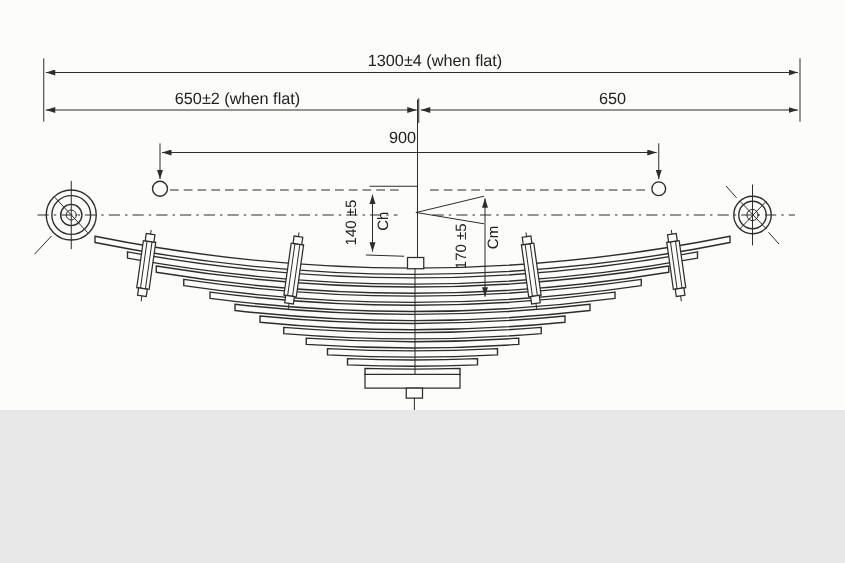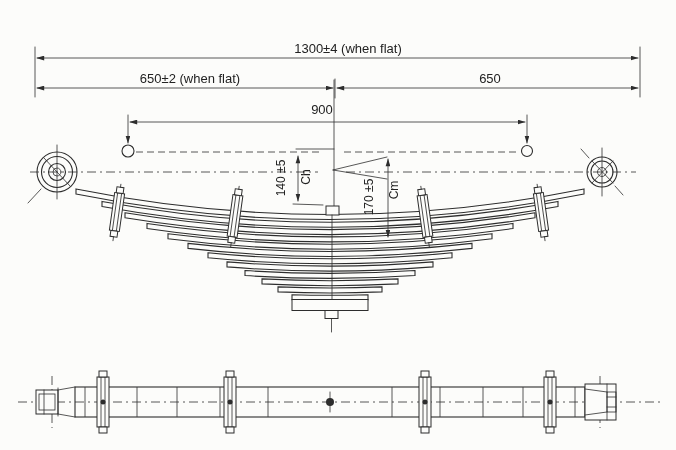--- a/index.html
+++ b/index.html
@@ -1,18 +1,18 @@
 <!DOCTYPE html>
 <html><head>
 <meta charset="utf-8">
 <style>
   html,body{margin:0;padding:0;background:#e8e8e8;}
   .sheet{
     position:relative;
-    width:676px;height:450px;
+    width:676px;height:328px;
     background:#fcfcfa;
     font-family:"Liberation Sans", sans-serif;
     overflow:hidden;
   }
   svg{display:block;}
   .ink{stroke:#2d2d2d;fill:none;stroke-width:1.1;stroke-linecap:round;}
   .ink-thin{stroke:#2d2d2d;fill:none;stroke-width:0.8;stroke-linecap:round;}
   .leaf{stroke:#2d2d2d;fill:#fcfcfa;stroke-width:1.1;}
   .white-part{stroke:#2d2d2d;fill:#fcfcfa;stroke-width:1;}
   .dash{stroke:#2d2d2d;fill:none;stroke-width:0.8;stroke-dasharray:9 4 2 4;}

